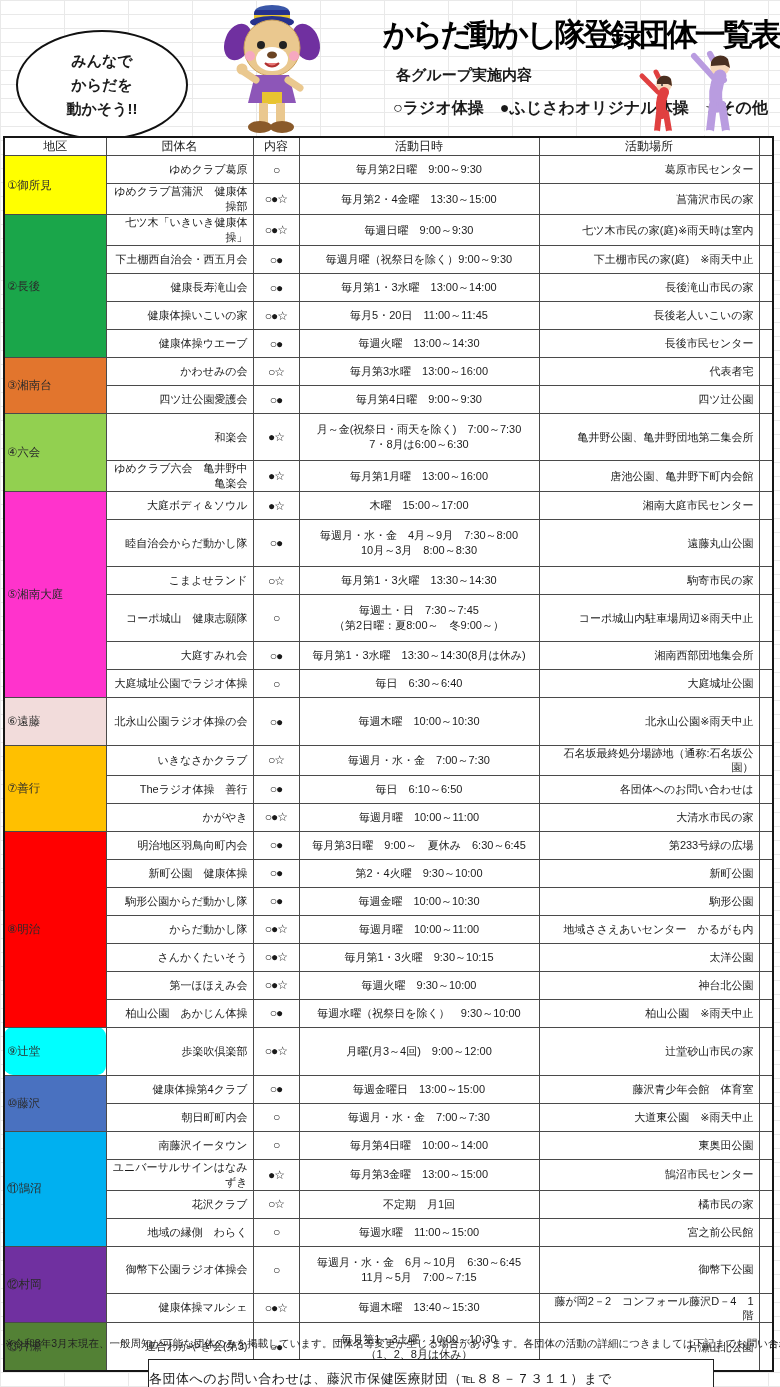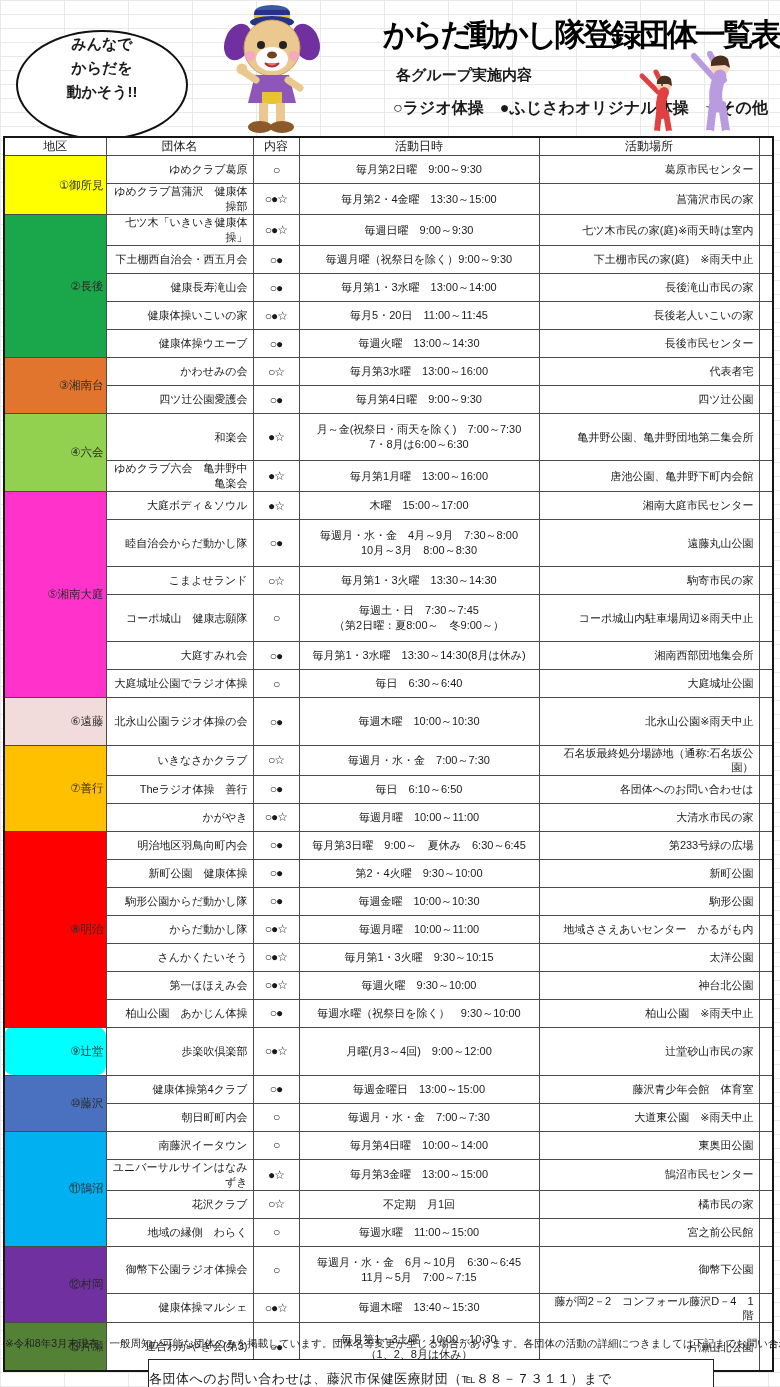--- a/index.html
+++ b/index.html
@@ -11,21 +11,21 @@
     background-image:
       linear-gradient(to right, #e9e9e9 1px, transparent 1px),
       linear-gradient(to bottom, #e9e9e9 1px, transparent 1px);
     background-size:64px 100%, 100% 14px;
   }
   
   .header { position:absolute; top:0; left:0; width:780px; height:136px; }
   .bubble {
     position:absolute; left:16px; top:30px; width:172px; height:110px;
     background:#fff; border:2.5px solid #111; border-radius:50%;
-    display:flex; align-items:flex-start; justify-content:center; text-align:center;
+    display:flex; align-items:center; justify-content:center; text-align:center;
     font-size:15px; font-weight:bold; line-height:1.6; white-space:pre-line;
   }
   .mascot { position:absolute; left:208px; top:2px; width:132px; height:134px; }
   .title {
     position:absolute; left:383px; top:14px; width:397px;
     font-size:31px; font-weight:bold; letter-spacing:-3px; white-space:nowrap; color:#000;
   }
   .subtitle { position:absolute; left:396px; top:66px; font-size:15px; font-weight:bold; }
   .legend   { position:absolute; left:393px; top:98px; font-size:16px; font-weight:bold; white-space:nowrap; }
   .people { position:absolute; left:628px; top:48px; width:130px; height:88px; }
@@ -33,21 +33,21 @@
   table.groups {
     position:absolute; top:136px; left:3px; width:769px;
     border-collapse:collapse; table-layout:fixed;
     font-size:11px; background:transparent;
   }
   table.groups th, table.groups td { border:1px solid #4a4a4a; background:#fff; overflow:hidden; }
   table.groups { border:2px solid #161616; }
   th { font-weight:normal; font-size:12px; height:16px; text-align:center; border-bottom-width:1.5px !important; }
   tr.row  { height:28px; }
   tr.tall { height:47px; }
-  td.district { text-align:right; padding:16px 2px; color:#2b2b2b; font-size:11.5px; }
+  td.district { text-align:left; padding:16px 2px; color:#2b2b2b; font-size:11.5px; }
   td.name     { text-align:right;  padding:0 5px; }
   td.content  { text-align:center; padding:0 1px; font-size:12px; letter-spacing:-1px; }
   td.schedule { text-align:center; padding:0 2px; white-space:pre-line; line-height:1.35; }
   td.place    { text-align:right;  padding:0 5px; white-space:pre-line; line-height:1.3; }
   td.gutter, th.gutter {
     background:transparent; border:1px solid #dcdcdc; border-left:2px solid #161616; padding:0;
   }
   
   .note {
     position:absolute; left:5px; top:1337px; width:770px;

